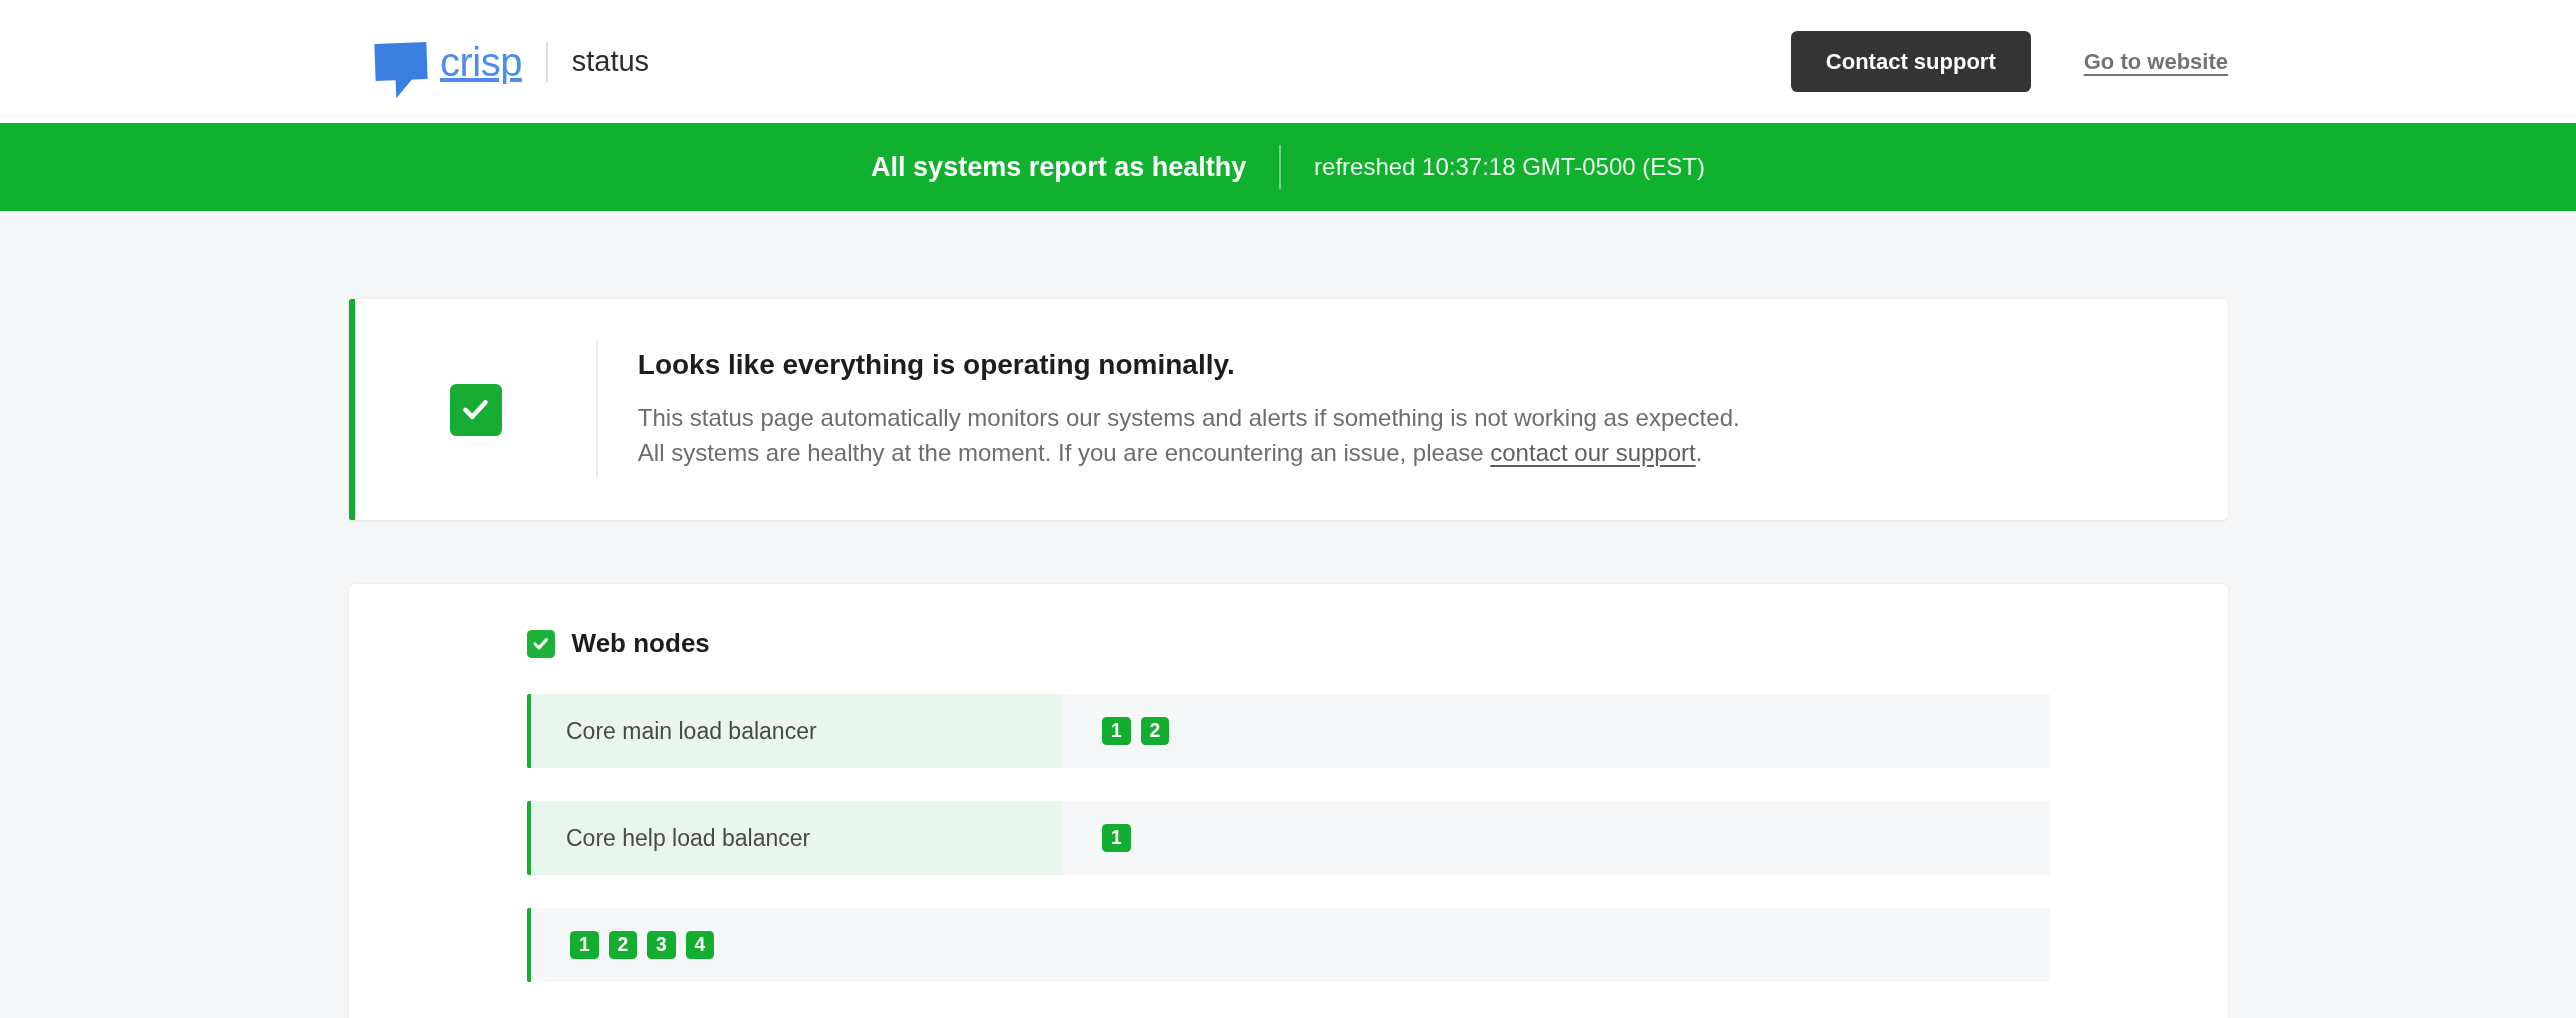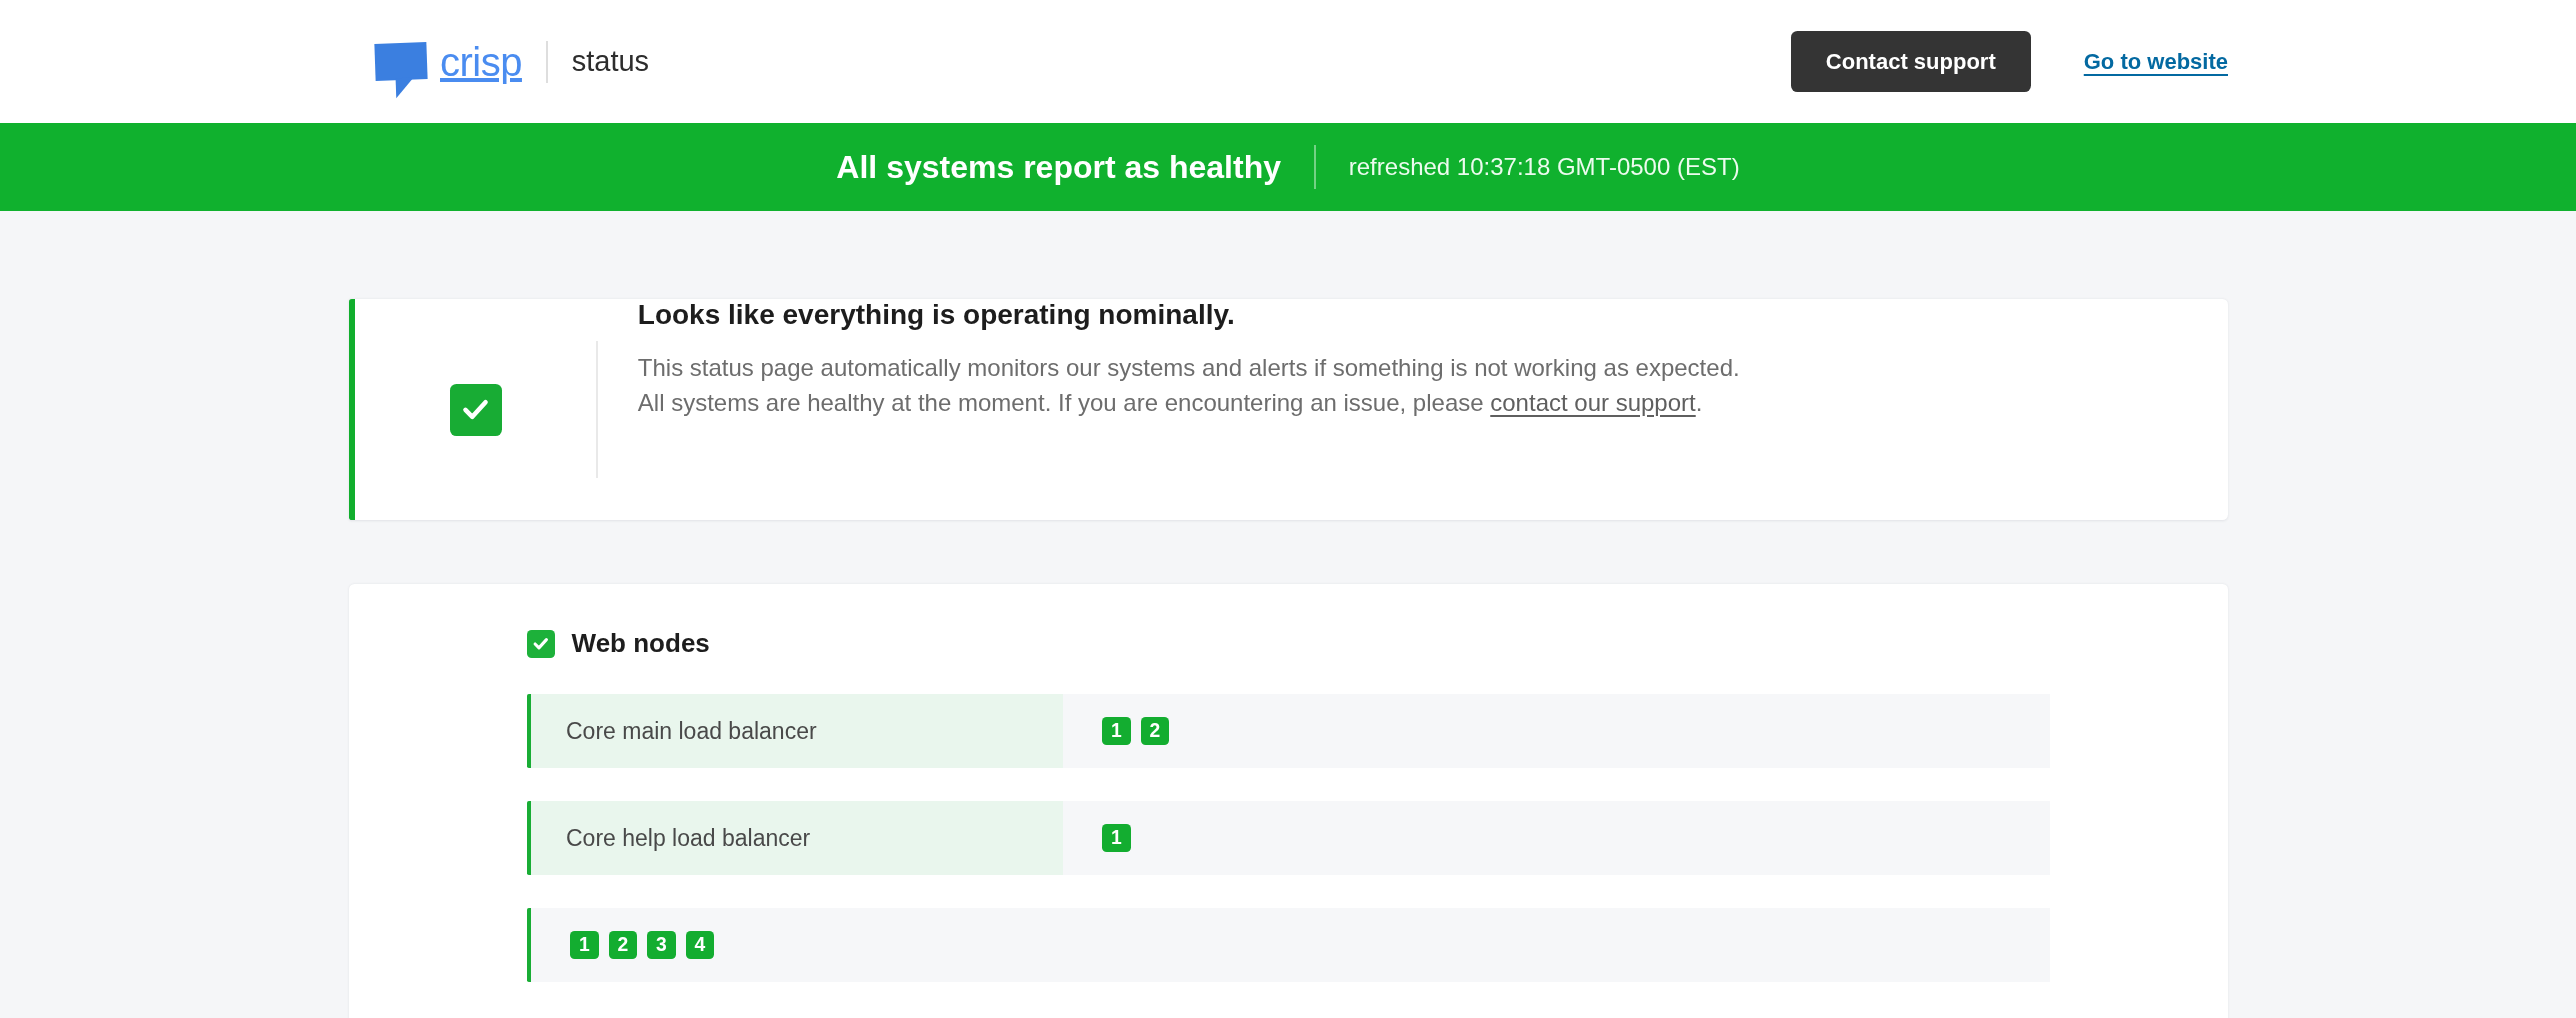--- a/index.html
+++ b/index.html
@@ -44,53 +44,53 @@
   }
   .btn-support {
     background:#343434; color:#ffffff;
     font-size:22px; font-weight:700;
     padding:0 35px; height:61px; line-height:61px;
     border:none; border-radius:6.4px; cursor:pointer;
     font-family:"Liberation Sans", sans-serif;
   }
   .link-website {
     margin-left:53px; font-size:22px; font-weight:700;
-    color:#0369a1; text-decoration:underline;
+    color:#737373; text-decoration:underline;
     text-underline-offset:4.6px; text-decoration-thickness:1.8px;
     cursor:pointer;
   }
 
   
   .banner {
     height:88px; background:#10b12e;
     display:flex; align-items:center; justify-content:center;
   }
   .banner-main {
-    color:#ffffff; font-size:32px; font-weight:700;
+    color:#ffffff; font-size:27px; font-weight:700;
   }
   .banner-sep {
     width:1.8px; height:44px; background:rgba(255,255,255,.42);
     margin:0 33px;
   }
   .banner-sub { color:#ecfbee; font-size:24px; font-weight:400; }
 
   .card {
     position:relative;
     margin:0 auto;
     width:1879px;
     background:#ffffff;
     border-radius:5.5px;
     box-shadow:0 0.9px 2.8px rgba(20,30,60,.09);
   }
   .card-status {
     margin-top:0; position:absolute; left:349px; top:299px;
     width:1879px; height:221px;
     border-left:6.4px solid #11ae2d;
     border-radius:2.8px 5.5px 5.5px 2.8px;
-    display:flex; 
+    display:flex; align-items:center;
   }
   .status-icon-wrap {
     width:241px; display:flex; justify-content:center; align-items:center;
   }
   .check-box {
     width:52px; height:52px; background:#18ac34;
     border-radius:6.4px; display:flex; align-items:center; justify-content:center;
   }
   .check-box svg { display:block; }
   .status-divider {

